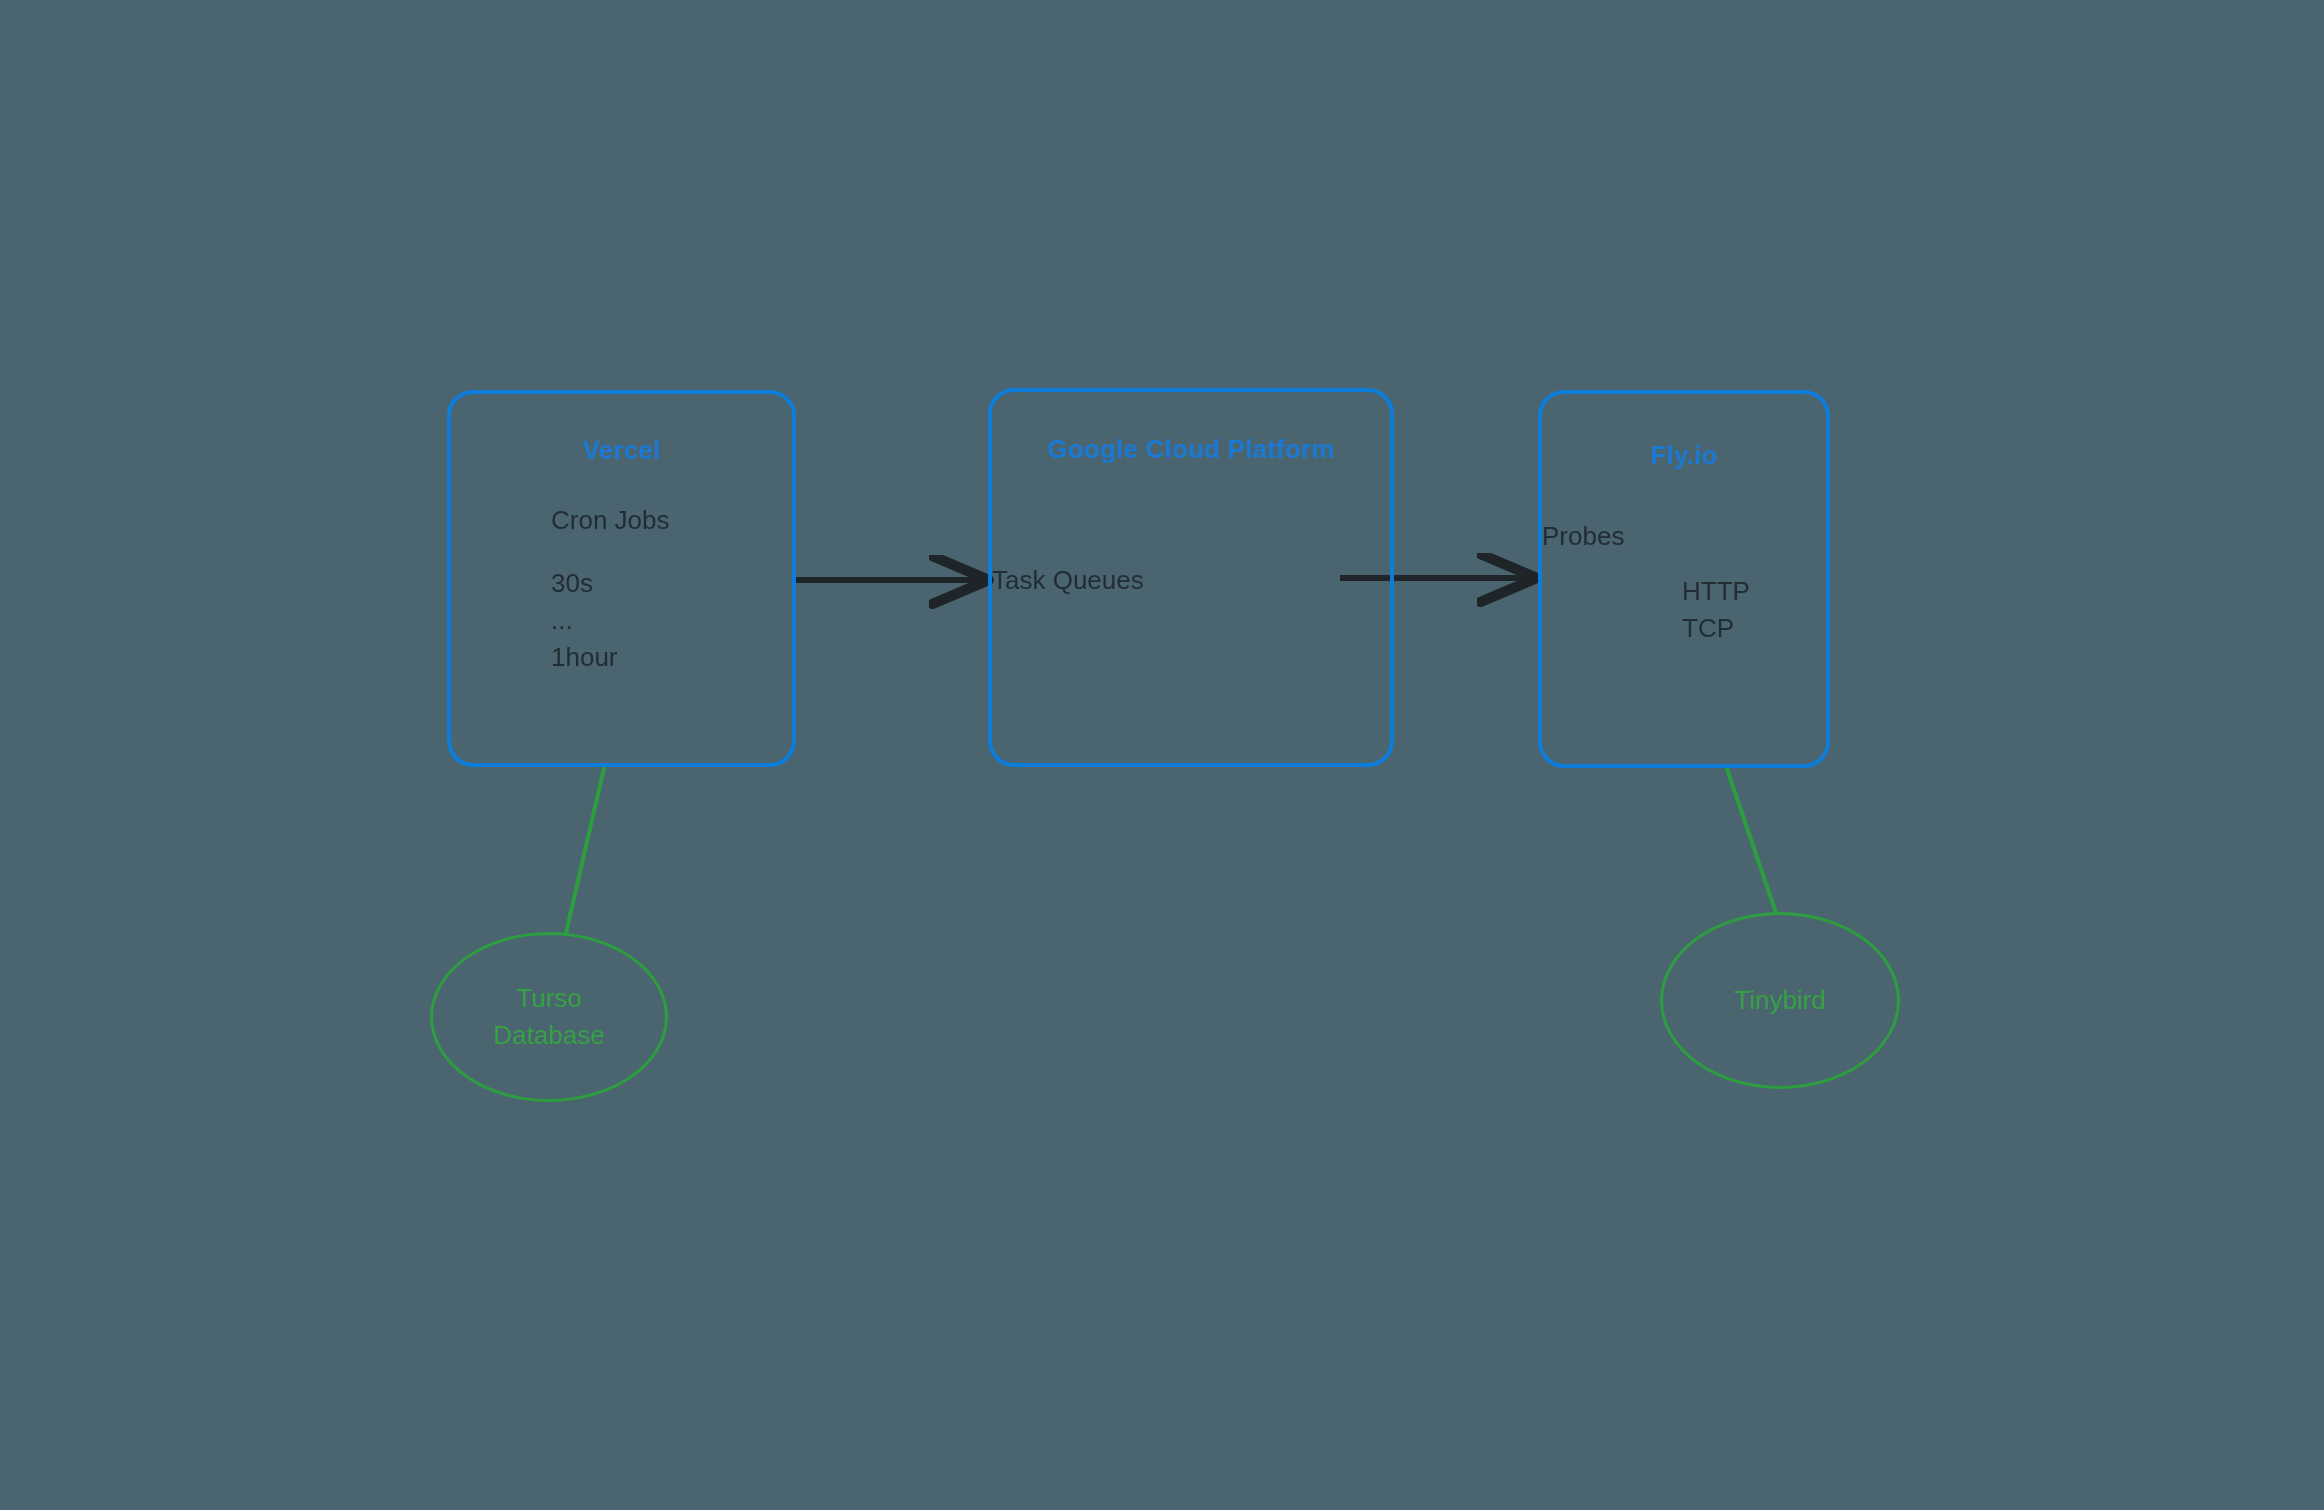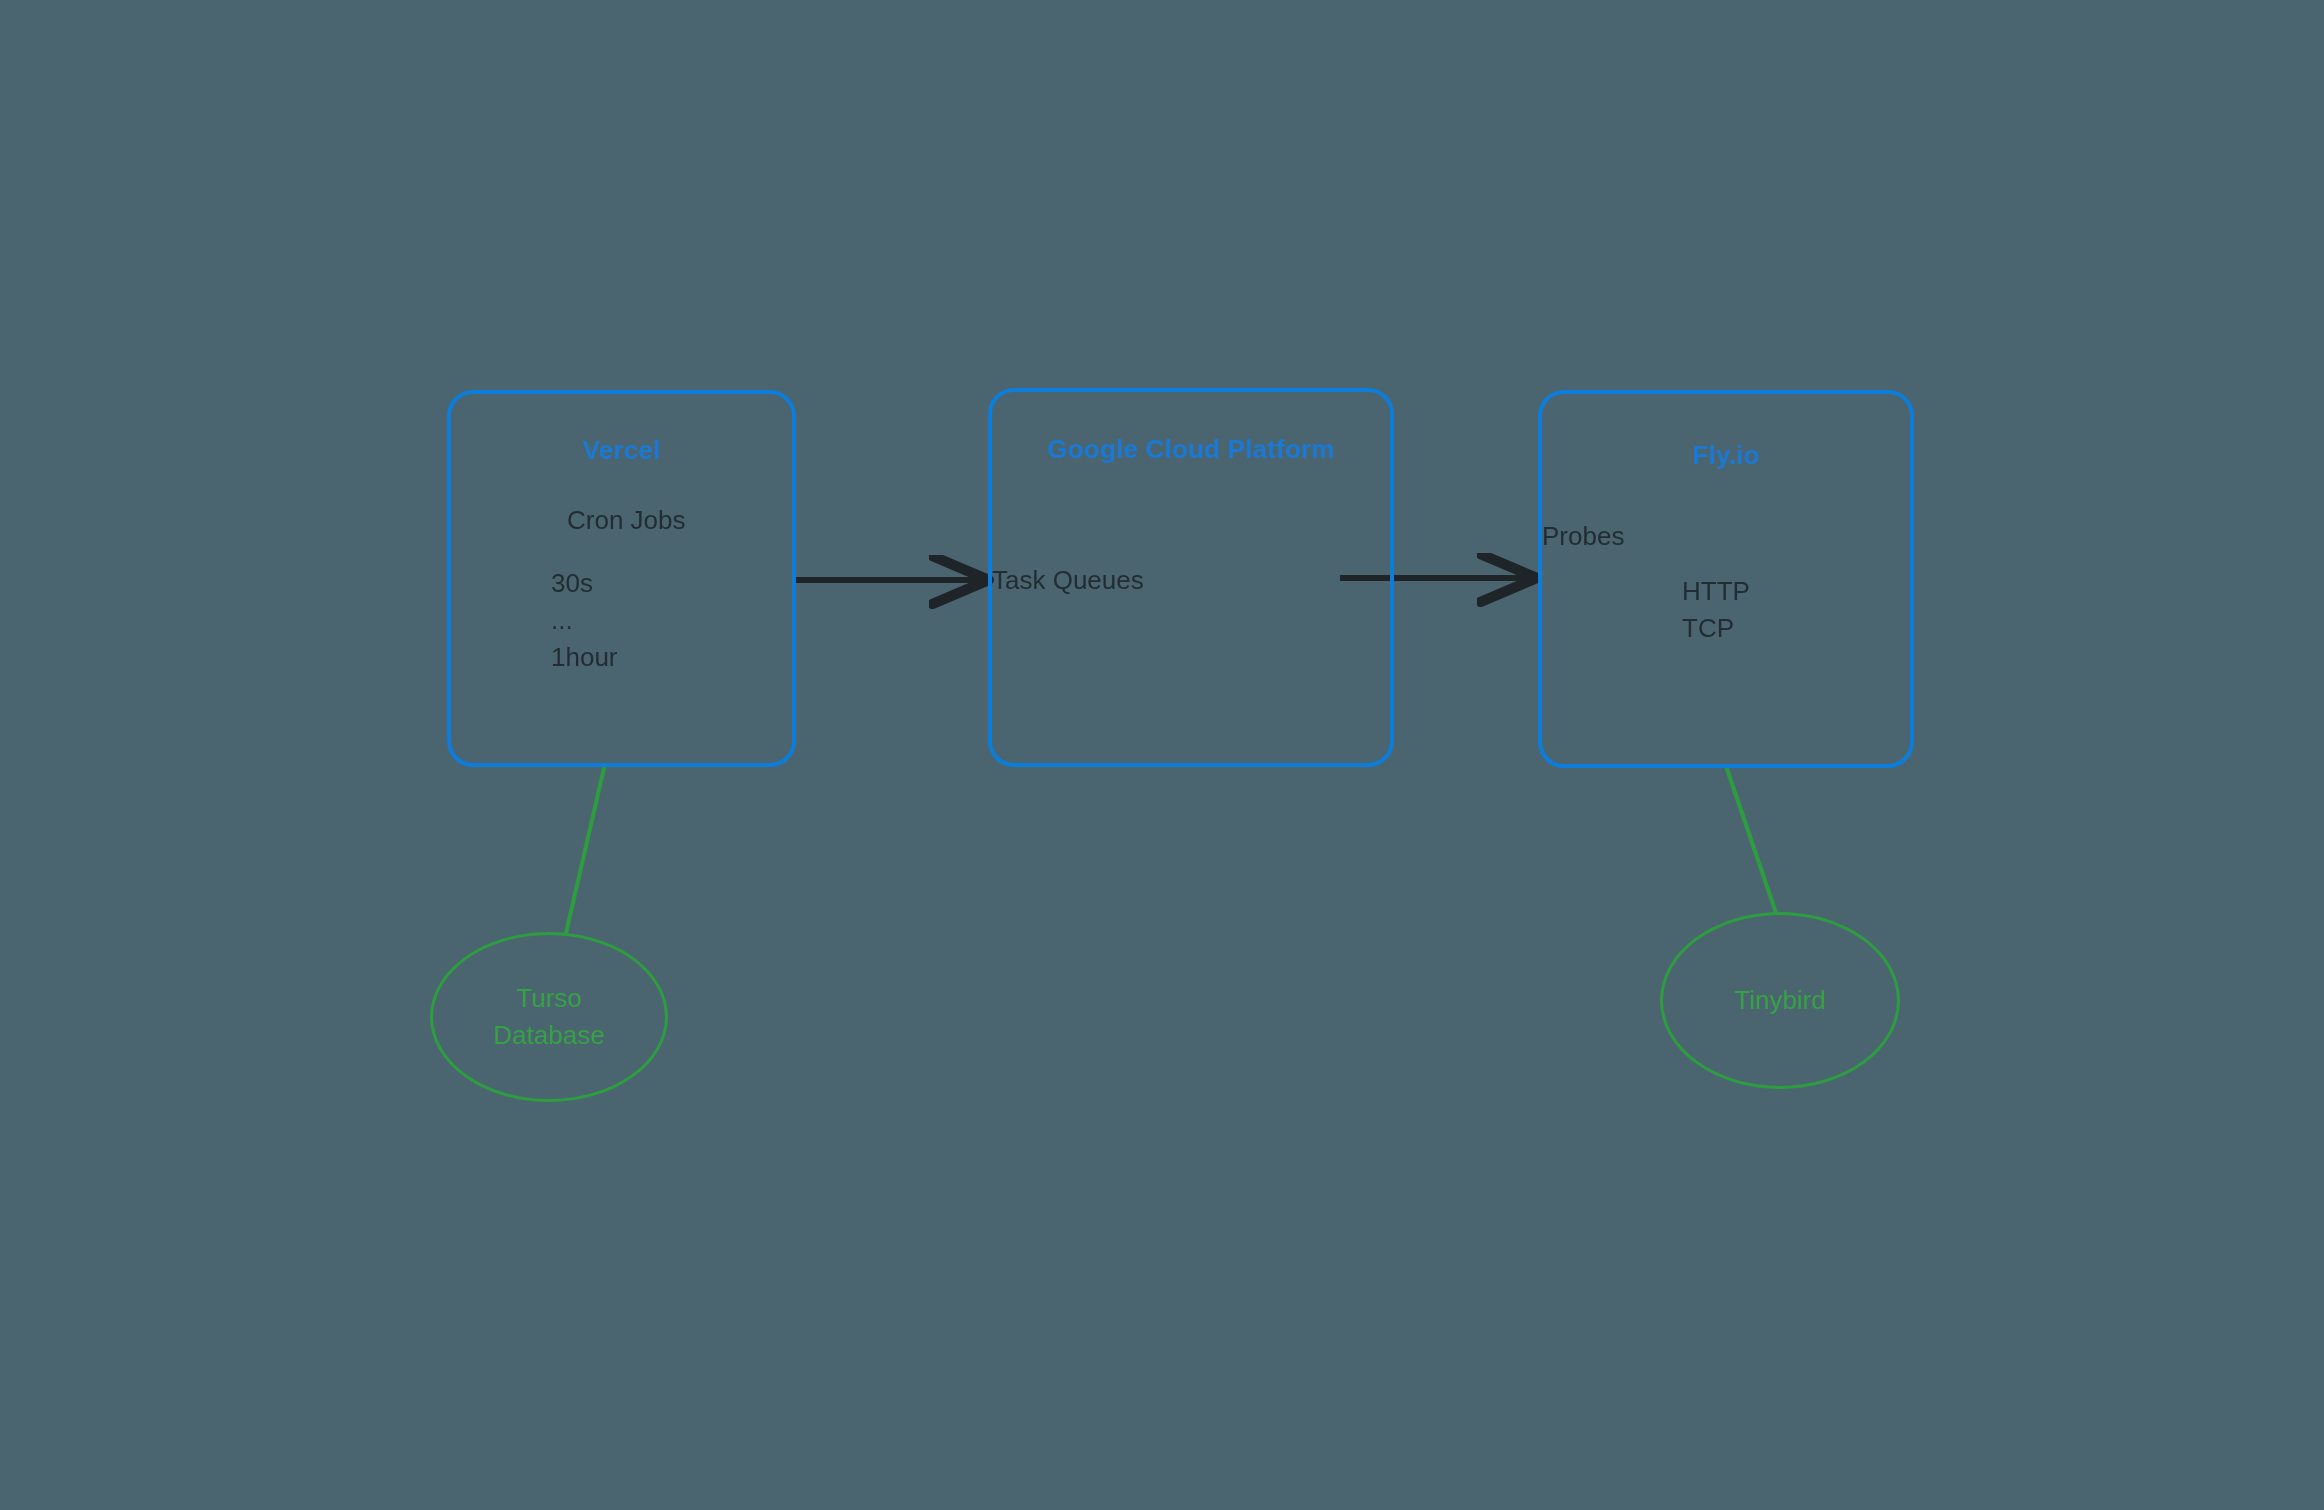--- a/index.html
+++ b/index.html
@@ -85,27 +85,27 @@
     font-size: 26px;
     font-weight: 400;
     line-height: 1.42;
     text-align: center;
     white-space: pre-line;
   }
 
   
   #box-vercel   { left: 447px;  top: 390px; width: 349px; height: 377px; }
   #box-gcp      { left: 988px;  top: 388px; width: 406px; height: 379px; }
-  #box-fly      { left: 1538px; top: 390px; width: 376px; height: 378px; }
+  #box-fly      { left: 1538px; top: 390px; width: 292px; height: 378px; }
 
   #title-vercel { top: 41px; }
   #title-gcp    { top: 42px; }
   #title-fly    { top: 46px; }
 
-  #text-vercel-cron  { left: 116px; top: 108px; }
+  #text-vercel-cron  { left: 100px; top: 108px; }
   #text-vercel-sched { left: 100px; top: 171px; }
   #text-gcp-queues   { top: 170px; }
   #text-fly-probes   { top: 124px; }
   #text-fly-protos   { left: 140px; top: 179px; }
 
   #ellipse-turso   { left: 430px;  top: 932px; width: 238px; height: 170px; }
   #ellipse-tinybird{ left: 1660px; top: 912px; width: 240px; height: 177px; }
 </style>
 </head>
 <body>

